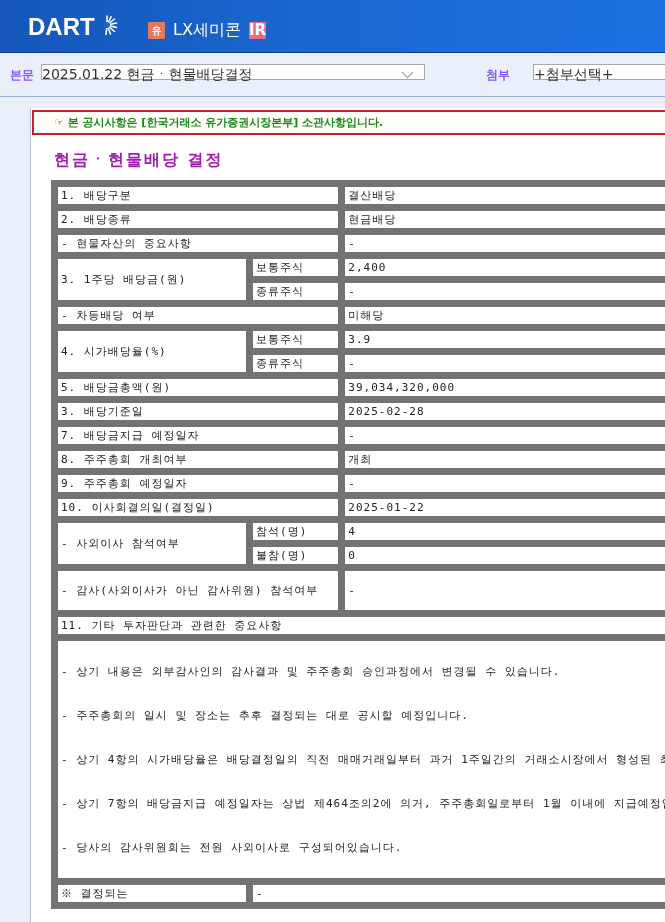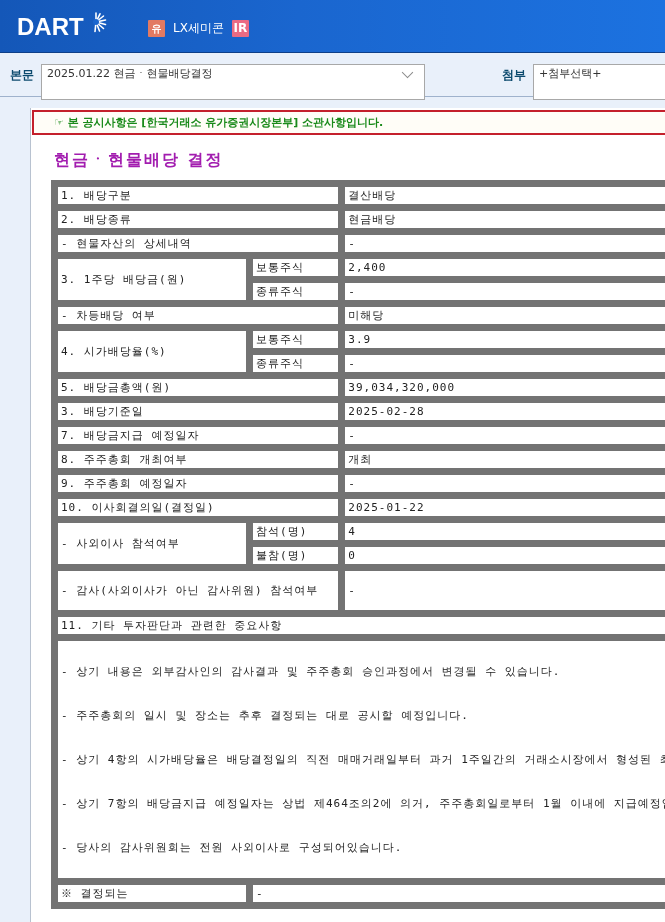--- a/index.html
+++ b/index.html
@@ -8,54 +8,54 @@
       font-family: "DejaVu Sans", sans-serif;
       background: #e9f0fa;
       position: relative;
     }
     .top-header {
       position: absolute; left: 0; top: 0; width: 665px; height: 53px;
       background: linear-gradient(90deg, #1457b8 0%, #1a66cf 45%, #1c72e0 100%);
       border-bottom: 1px solid #0e3f88;
     }
     .logo {
-      position: absolute; left: 17px; top: 13px;
+      position: absolute; left: 28px; top: 13px;
       color: #ffffff; font-family: "Liberation Sans", sans-serif;
       font-weight: bold; font-size: 24px; letter-spacing: 0px;
-      display: flex; 
+      display: flex; align-items: center;
     }
     .logo-burst {
       display: inline-block; width: 22px; height: 22px; margin-left: 1px; position: relative; top: -2px;
     }
     .company {
       position: absolute; left: 148px; top: 20px;
       display: flex; align-items: center; gap: 6px;
     }
     .badge {
       display: inline-block; width: 17px; height: 17px; font-size: 10px;
       color: #fff; text-align: center; line-height: 17px; font-weight: bold;
       border-radius: 1px;
     }
     .badge-yu { background: #e27a62; }
-    .badge-ir { background: #ea6b84; font-size: 12px; }
+    .badge-ir { background: #ea6b84; font-size: 15px; }
     .company-name {
-      color: #ffffff; font-size: 12px; font-family: "DejaVu Sans", sans-serif;
+      color: #ffffff; font-size: 16px; font-family: "DejaVu Sans", sans-serif;
       margin: 0 2px;
     }
     .toolbar {
       position: absolute; left: 0; top: 53px; width: 665px; height: 44px;
       background: #e9f0fa; border-bottom: 1px solid #9fb2cc;
     }
     .tb-label {
-      position: absolute; top: 14px; font-size: 12px; font-weight: bold; color: #0c4a6e;
+      position: absolute; top: 14px; font-size: 12px; font-weight: bold; color: #8b5cf6;
     }
     .select {
-      position: absolute; top: 11px; height: 36px; background: #fff;
-      border: 1px solid #a8a8a8; font-size: 11px; color: #333;
-      padding-left: 5px; line-height: 18px;
+      position: absolute; top: 11px; height: 16px; background: #fff;
+      border: 1px solid #a8a8a8; font-size: 14px; color: #333;
+      line-height: 18px;
     }
     .chev {
       position: absolute; right: 12px; top: 3px; width: 9px; height: 9px;
       border-right: 1px solid #8a8a8a; border-bottom: 1px solid #8a8a8a;
       transform: rotate(45deg) scale(0.9);
     }
     .page {
       position: absolute; left: 30px; top: 108px; width: 640px; height: 820px;
       background: #ffffff; border-left: 1px solid #b8c2d0;
     }
@@ -113,21 +113,21 @@
     <span class="badge badge-ir">IR</span>
   </div>
 </div>
 
 <div class="toolbar">
   <span class="tb-label" style="left:10px;">본문</span>
   <div class="select" style="left:41px; width:384px;">
     <span>2025.01.22  현금ㆍ현물배당결정</span>
     <span class="chev"></span>
   </div>
-  <span class="tb-label" style="left:502px;">첨부</span>
+  <span class="tb-label" style="left:486px;">첨부</span>
   <div class="select" style="left:533px; width:140px;">
     <span>+첨부선택+</span>
   </div>
 </div>
 
 <div class="page"></div>
 
 <div class="notice">☞ 본 공시사항은 [한국거래소 유가증권시장본부] 소관사항입니다.</div>
 
 <div class="doc-title">현금ㆍ현물배당 결정</div>
@@ -136,21 +136,21 @@
   <tbody>
       <tr>
     <td class="c1" colspan="2">1. 배당구분</td>
     <td>결산배당</td>
   </tr>
   <tr>
     <td colspan="2">2. 배당종류</td>
     <td>현금배당</td>
   </tr>
   <tr>
-    <td colspan="2">- 현물자산의 상세내역</td>
+    <td colspan="2">- 현물자산의 중요사항</td>
     <td>-</td>
   </tr>
   <tr>
     <td class="c1" rowspan="2">3. 1주당 배당금(원)</td>
     <td class="c2">보통주식</td>
     <td>2,400</td>
   </tr>
   <tr>
     <td class="c2">종류주식</td>
     <td>-</td>

